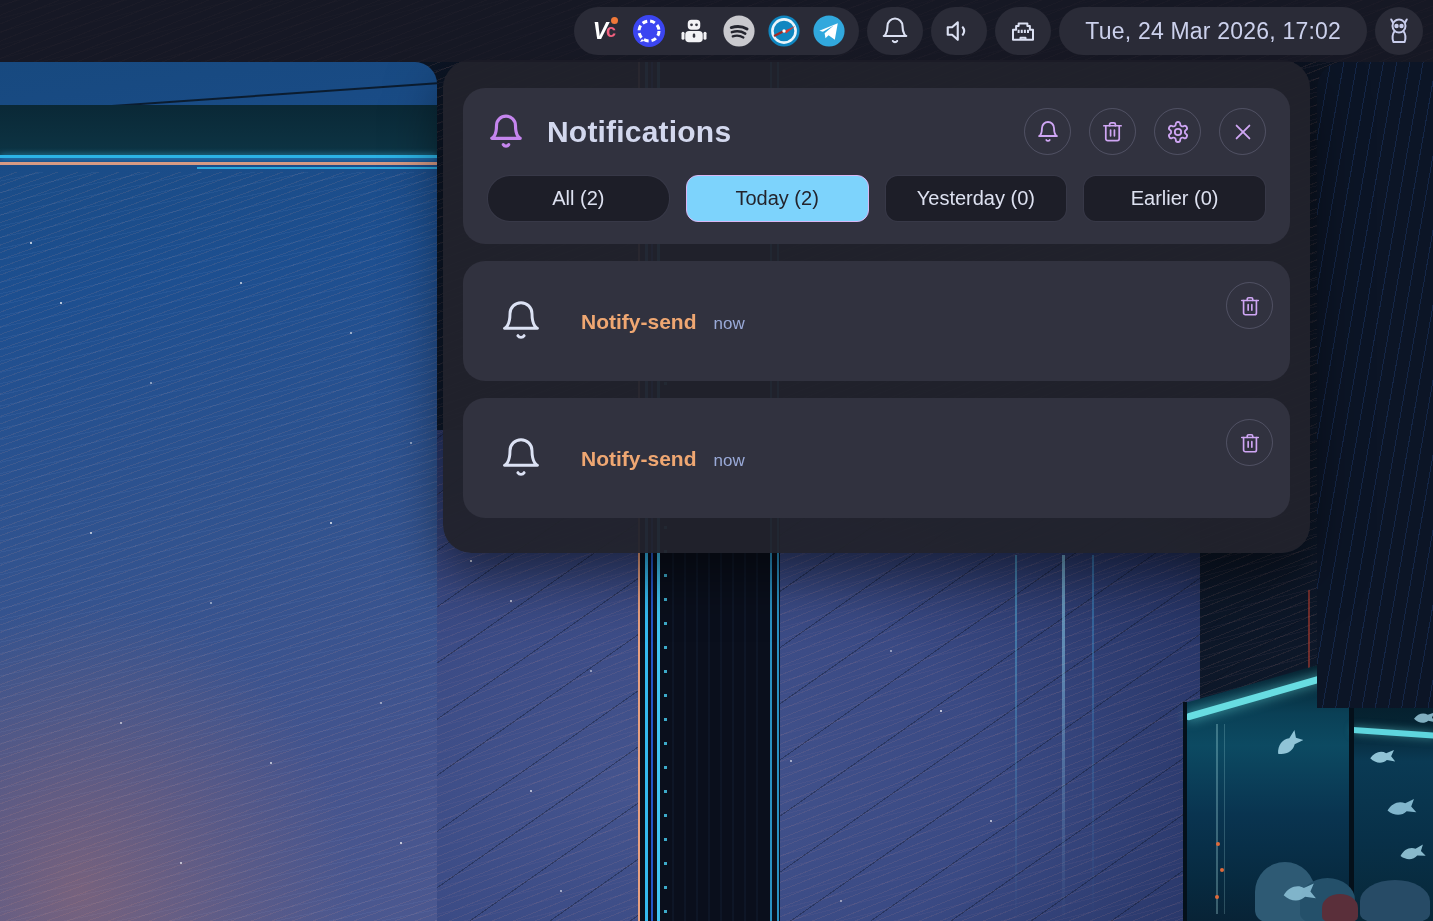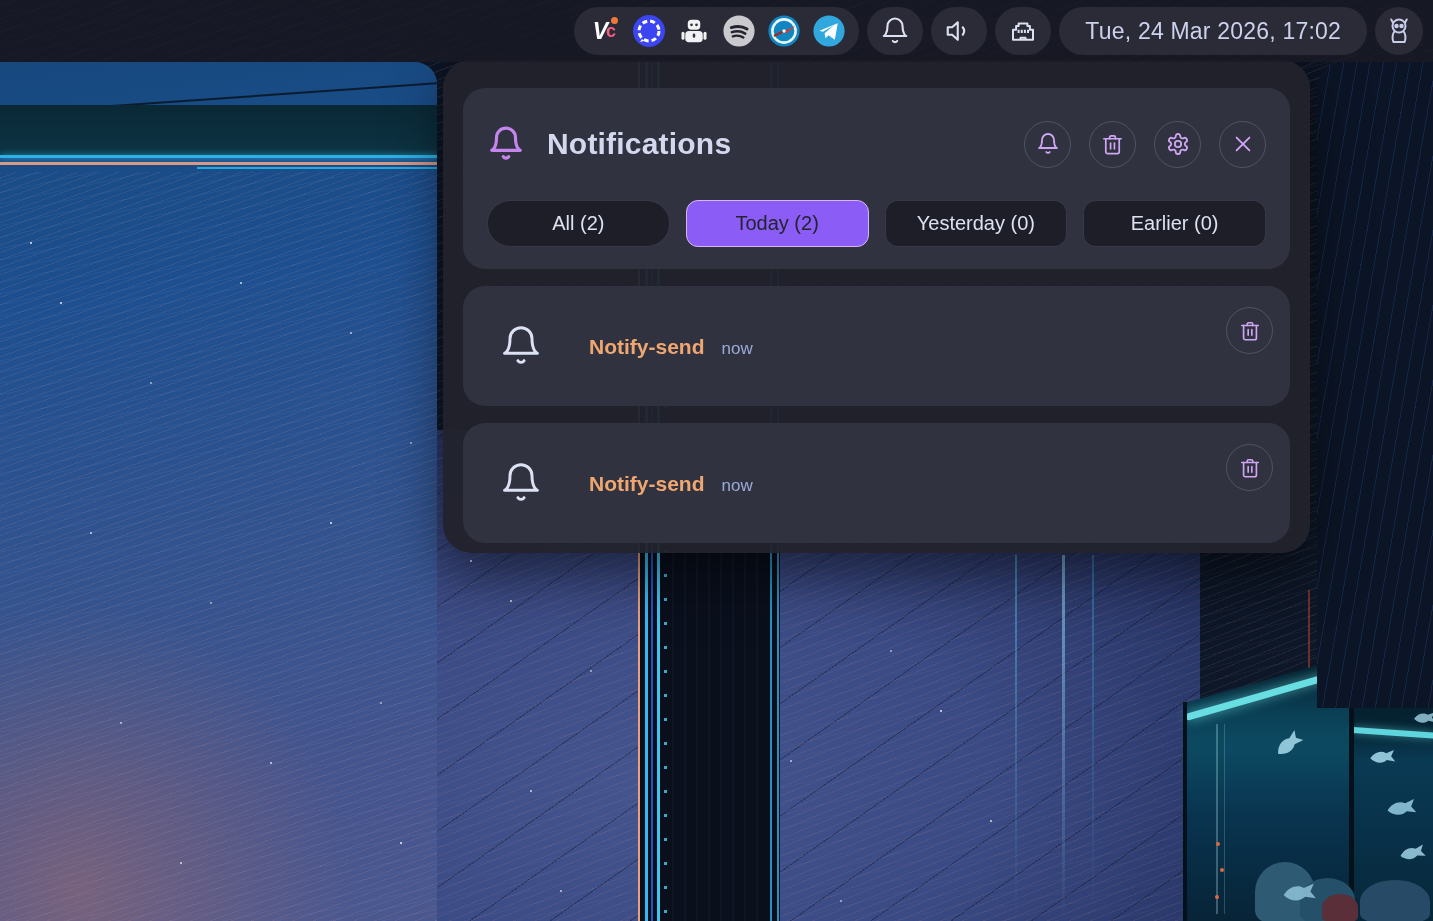--- a/index.html
+++ b/index.html
@@ -95,36 +95,36 @@
   .owl{width:48px;border-radius:50%;}
   .barico{color:#dbe0f2;}
   
   .vv{color:#fff;font-weight:800;font-size:23px;font-style:italic;}
   .vc{color:#f2607e;font-weight:800;font-size:18px;margin-left:-2px;}
   .vdot{position:absolute;right:3px;top:3px;width:7px;height:7px;border-radius:50%;background:#f07838;}
   
   .nc{position:absolute;left:443px;top:60px;width:867px;height:493px;background:rgba(33,34,44,0.96);
     border-radius:28px;z-index:20;box-shadow:0 22px 55px rgba(0,0,0,.5);padding:28px 20px 0;box-sizing:border-box;}
   .nc-header{background:#31323f;border-radius:22px;padding:0 24px 22px;box-sizing:border-box;}
-  .nc-titlerow{height:112px;display:flex;align-items:center;}
+  .nc-titlerow{height:87px;display:flex;align-items:center;}
   .nc-bell{color:#c585ee;margin-right:22px;display:flex;}
   .nc-title{color:#d3d8ee;font-size:30px;font-weight:600;letter-spacing:.2px;flex:1;}
   .nc-actions{display:flex;gap:18px;}
   .cbtn{width:47px;height:47px;border-radius:50%;border:1.5px solid rgba(160,160,195,.28);
     background:transparent;display:flex;align-items:center;justify-content:center;color:#cfa6f4;cursor:pointer;padding:0;}
   .nc-tabs{display:flex;gap:16px;}
   .tab{flex:1;height:47px;background:#1d1e28;border:1px solid rgba(160,160,195,.20);border-radius:13px;
     color:#dde1f0;font-size:20px;display:flex;align-items:center;justify-content:center;cursor:pointer;font-family:inherit;}
   .tab.first{border-radius:23px;}
-  .tab.active{background:#8b5cf6;border-color:#d9b6f2;color:#23242c;border-radius:12px;}
+  .tab.active{background:#7dd3fc;border-color:#d9b6f2;color:#23242c;border-radius:12px;}
   .nc-card{margin-top:17px;background:#31323f;border-radius:22px;height:120px;display:flex;align-items:center;
     padding:0 22px 0 36px;box-sizing:border-box;position:relative;cursor:pointer;}
   .card-bell{color:#dce2f4;margin-right:38px;display:flex;}
   .card-main{flex:1;padding-top:2px;}
-  .card-top{display:flex;align-items:baseline;gap:17px;margin-left:8px;}
+  .card-top{display:flex;align-items:baseline;gap:17px;}
   .card-app{color:#efa772;font-size:21px;font-weight:600;}
   .card-time{color:#9aaad8;font-size:17px;}
   .card-body{color:#c7cde2;font-size:27px;margin-top:7px;}
   .card-del{position:absolute;right:17px;top:21px;}
 </style>
 </head>
 <body>
 
 <div class="screen">
 

